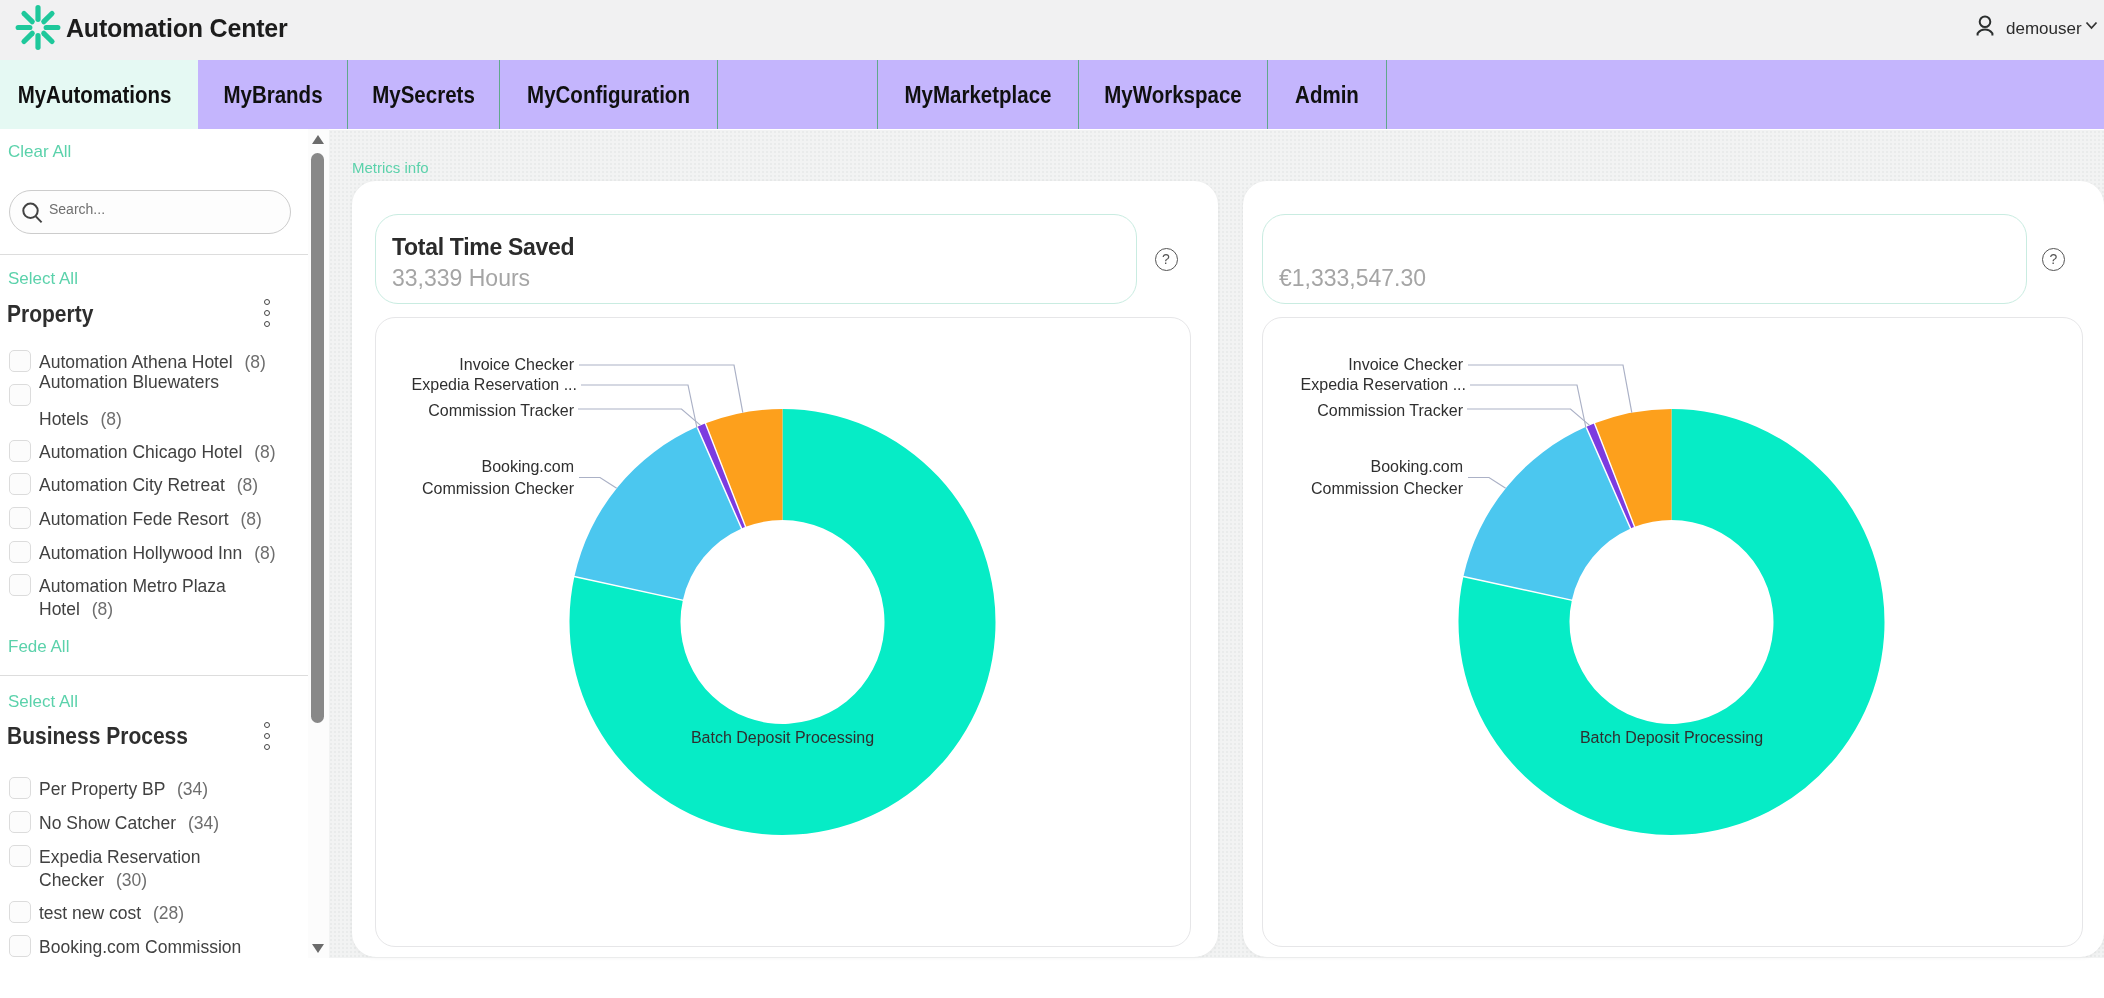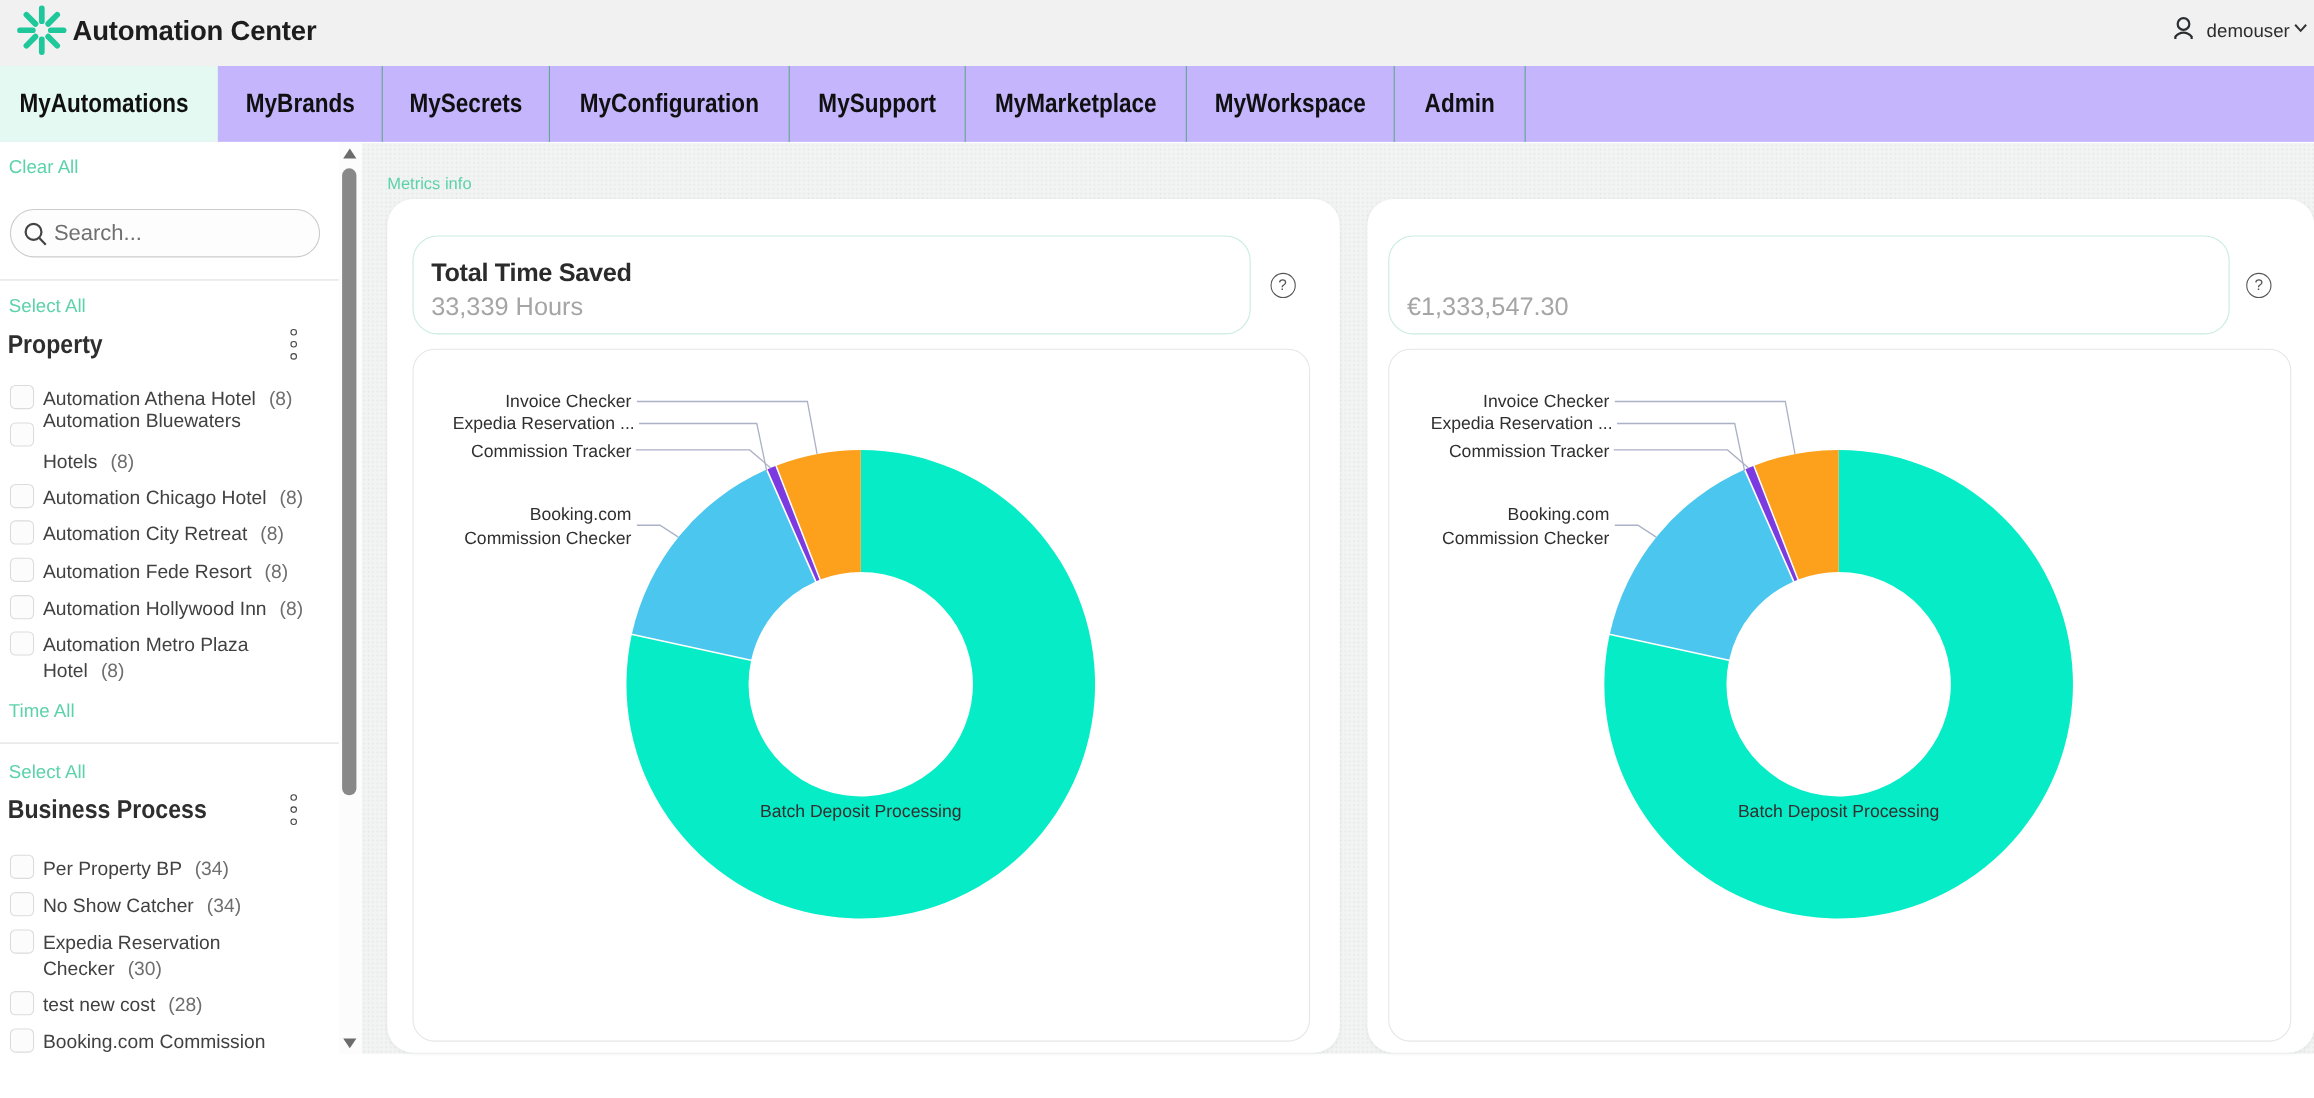--- a/index.html
+++ b/index.html
@@ -19,21 +19,21 @@
 
 #sidebar { position:absolute; left:0; top:129px; width:308px; height:829px; background:#fff; }
 #sbtrack { position:absolute; left:308px; top:129px; width:21px; height:829px; background:#fcfcfc; }
 #sbthumb { position:absolute; left:311px; top:153px; width:13px; height:570px; background:#888888; border-radius:7px; }
 .sbarrow { position:absolute; left:311.5px; width:0; height:0; border-left:6.5px solid transparent; border-right:6.5px solid transparent; }
 #content { position:absolute; left:329px; top:130px; width:1775px; height:828px;
   background:#f2f3f3; background-image:radial-gradient(#e9ebeb 1px, rgba(0,0,0,0) 1px); background-size:4px 4px; }
 
 .glink { position:absolute; color:#5bd2ab; font-size:17px; }
 #searchbox { position:absolute; left:9px; top:190px; width:282px; height:44px; border:1px solid #cccccc; border-radius:22px; background:#fdfdfd; }
-#searchtxt { position:absolute; left:49px; top:201px; font-size:20px; color:#6f6f6f; }
+#searchtxt { position:absolute; left:49px; top:201px; font-size:14px; color:#6f6f6f; }
 .hsep { position:absolute; left:0; width:308px; height:1px; background:#dddddd; }
 .sechead { position:absolute; left:7px; font-size:21px; font-weight:bold; color:#2e2e2e; transform:scaleY(1.12); transform-origin:left bottom; }
 .kebab { position:absolute; left:262px; width:10px; }
 .kdot { width:6px; height:6px; border:1.5px solid #454545; border-radius:50%; margin:0 auto 4.8px auto; }
 .cb { position:absolute; left:8.5px; width:22px; height:22px; border:1px solid #dcdcdc; border-radius:5px; background:#fcfcfc; }
 .cbl { position:absolute; left:39px; font-size:17.5px; color:#414141; white-space:nowrap; }
 .cnt { color:#6e6e6e; margin-left:7px; }
 
 .card { position:absolute; top:181px; background:#fff; border-radius:24px; box-shadow:0 1px 4px rgba(0,0,0,0.05); }
 .hdrbox { position:absolute; top:214px; height:90px; border:1px solid #c9ece1; border-radius:23px; background:#fff; }
@@ -77,23 +77,20 @@
     </div>
   <div class="tab" style="left:199px;width:148px">
       <span>MyBrands</span>
     </div>
   <div class="tab" style="left:348px;width:151px">
       <span>MySecrets</span>
     </div>
   <div class="tab" style="left:500px;width:217px">
       <span>MyConfiguration</span>
     </div>
-  <div class="tab" style="left:718px;width:159px">
-      <span>MySupport</span>
-    </div>
   <div class="tab" style="left:878px;width:200px">
       <span>MyMarketplace</span>
     </div>
   <div class="tab" style="left:1079px;width:188px">
       <span>MyWorkspace</span>
     </div>
   <div class="tab" style="left:1268px;width:118px">
       <span>Admin</span>
     </div>
   <div class="tsep" style="left:347px"></div>
@@ -137,21 +134,21 @@
 <div class="cbl" style="top:442px">Automation Chicago Hotel <span class="cnt">(8)</span></div>
 <div class="cb" style="top:473px"></div>
 <div class="cbl" style="top:475px">Automation City Retreat <span class="cnt">(8)</span></div>
 <div class="cb" style="top:507px"></div>
 <div class="cbl" style="top:509px">Automation Fede Resort <span class="cnt">(8)</span></div>
 <div class="cb" style="top:541px"></div>
 <div class="cbl" style="top:543px">Automation Hollywood Inn <span class="cnt">(8)</span></div>
 <div class="cb" style="top:574px"></div>
 <div class="cbl" style="top:576px">Automation Metro Plaza</div>
 <div class="cbl" style="top:599px">Hotel <span class="cnt">(8)</span></div>
-<div class="glink" style="left:8px;top:637px">Time All</div>
+<div class="glink" style="left:8px;top:637px">Fede All</div>
 <div class="hsep" style="top:675px"></div>
 <div class="glink" style="left:8px;top:692px">Select All</div>
 <div class="sechead" style="top:726px">Business Process</div>
 <div class="kebab" style="top:722px">
     <div class="kdot"></div>
     <div class="kdot"></div>
     <div class="kdot"></div>
   </div>
 <div class="cb" style="top:777px"></div>
 <div class="cbl" style="top:779px">Per Property BP <span class="cnt">(34)</span></div>

